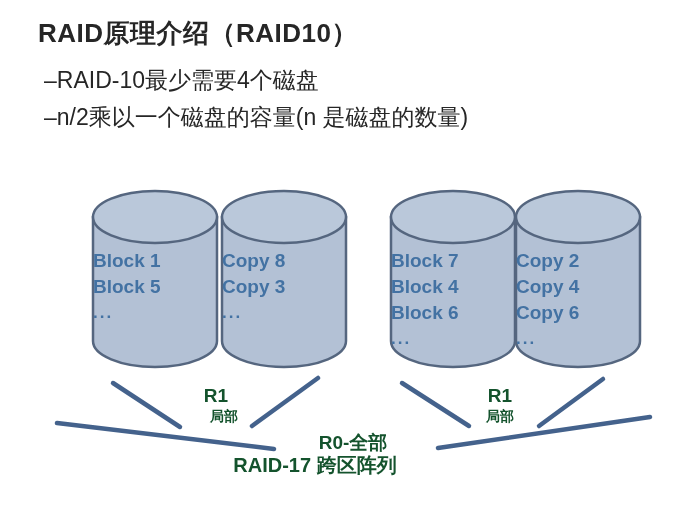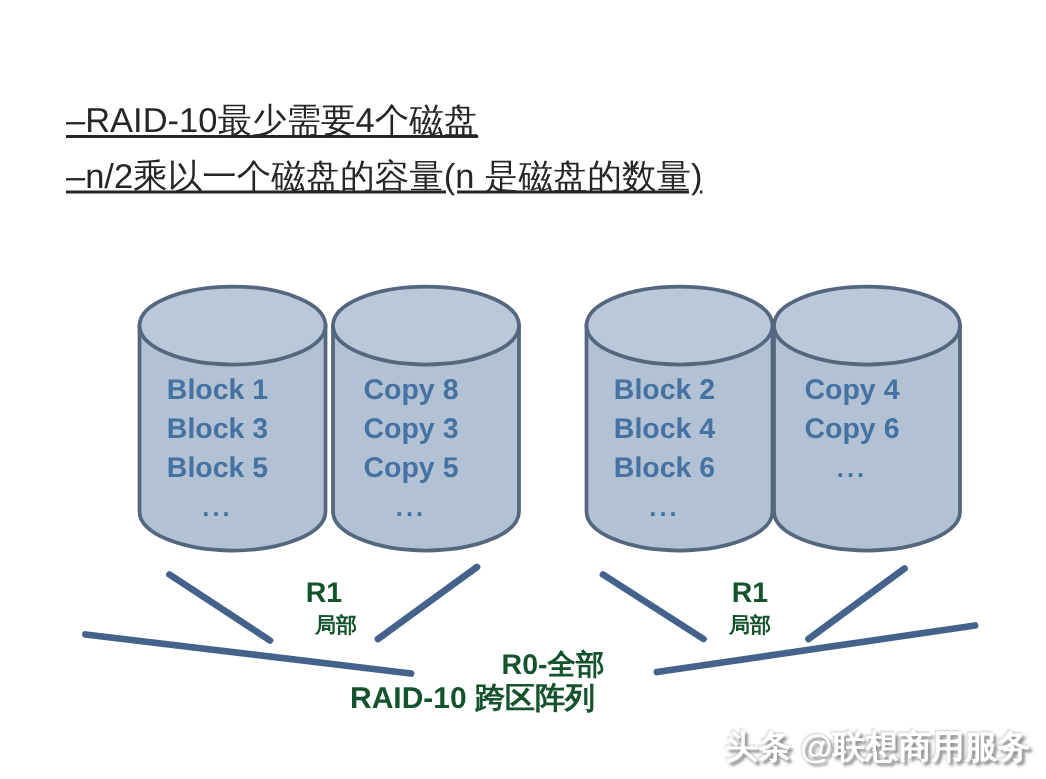--- a/index.html
+++ b/index.html
@@ -8,26 +8,26 @@
     font-family:"Liberation Sans","DejaVu Sans",sans-serif;
     overflow:hidden;
   }
   .page-title{
     position:absolute; left:38px; top:16px;
     font-size:26px; font-weight:600; color:#262626; letter-spacing:0.5px;
     white-space:nowrap;
   }
   .bullets{
     position:absolute; left:44px; top:62px;
-    font-size:23px; color:#262626; line-height:37px; white-space:nowrap;text-decoration:underline;
+    font-size:23px; color:#262626; line-height:37px; white-space:nowrap;
   }
   .diagram-svg{ position:absolute; left:0; top:0; }
   .disk-text{
     position:absolute; top:248px; width:104px;
-    text-align:center; font-weight:bold; font-size:19px; line-height:26px;
+    font-weight:bold; font-size:19px; line-height:26px;
     color:#4372a3;
   }
   .disk-text .dots{ font-size:17px; letter-spacing:2px; }
   .lbl{
     position:absolute; font-weight:bold; color:#14532d; white-space:nowrap;
     text-align:center;
   }
   .lbl-r1{ font-size:19px; }
   .lbl-jubu{ font-size:14px; }
   .lbl-r0{ font-size:19px; }
@@ -36,20 +36,21 @@
     position:absolute; right:10px; top:483px;
     font-size:22px; font-weight:bold; color:#ffffff; white-space:nowrap;
     text-shadow: 2px 2px 2px #8f8f8f, -1px -1px 1px #e3e3e3, 0 0 2px #c9c9c9;
   }
 </style>
 </head>
 <body>
 
 <div class="slide">
 
+  <div class="page-title">RAID原理介绍（RAID10）</div>
 
   <div class="bullets">
     <div>–RAID-10最少需要4个磁盘</div>
     <div>–n/2乘以一个磁盘的容量(n 是磁盘的数量)</div>
   </div>
 
   <svg class="diagram-svg" width="697" height="519" viewBox="0 0 697 519">
     <g stroke="#55667f" stroke-width="2.5">
 
       <path d="M93,217 V341 A62,26 0 0 0 217,341 V217 Z" fill="#b3c1d5"></path>
@@ -69,46 +70,44 @@
       <line x1="252" y1="426" x2="318" y2="378"></line>
       <line x1="402" y1="383" x2="469" y2="426"></line>
       <line x1="539" y1="426" x2="603" y2="379"></line>
       <line x1="57" y1="423" x2="274" y2="449"></line>
       <line x1="438" y1="448" x2="650" y2="417"></line>
     </g>
   </svg>
 
   <div class="disk-text" style="left:93px;">
     <span style="display:block">Block 1</span>
-    <span style="display:block">Block 3</span>
     <span style="display:block">Block 5</span>
     <span style="display:block" class="dots">...</span>
   </div>
   <div class="disk-text" style="left:222px;">
     <span style="display:block">Copy 8</span>
     <span style="display:block">Copy 3</span>
-    <span style="display:block">Copy 5</span>
     <span style="display:block" class="dots">...</span>
   </div>
   <div class="disk-text" style="left:391px;">
-    <span style="display:block">Block 2</span>
+    <span style="display:block">Block 7</span>
     <span style="display:block">Block 4</span>
     <span style="display:block">Block 6</span>
     <span style="display:block" class="dots">...</span>
   </div>
   <div class="disk-text" style="left:516px;">
+    <span style="display:block">Copy 2</span>
     <span style="display:block">Copy 4</span>
     <span style="display:block">Copy 6</span>
     <span style="display:block" class="dots">...</span>
   </div>
 
   <div class="lbl lbl-r1" style="left:194px; top:385px; width:44px;">R1</div>
   <div class="lbl lbl-jubu" style="left:194px; top:408px; width:60px;">局部</div>
 
   <div class="lbl lbl-r1" style="left:478px; top:385px; width:44px;">R1</div>
   <div class="lbl lbl-jubu" style="left:470px; top:408px; width:60px;">局部</div>
 
-  <div class="lbl lbl-r0" style="left:303px; top:430px; width:100px;text-align:right;">R0-全部</div>
-  <div class="lbl lbl-raid10" style="left:215px; top:452px; width:200px;">RAID-10 跨区阵列</div>
+  <div class="lbl lbl-r0" style="left:303px; top:430px; width:100px;">R0-全部</div>
+  <div class="lbl lbl-raid10" style="left:215px; top:452px; width:200px;">RAID-17 跨区阵列</div>
 
-  <div class="watermark">头条 @联想商用服务</div>
 
 </div>
 
 </body></html>

